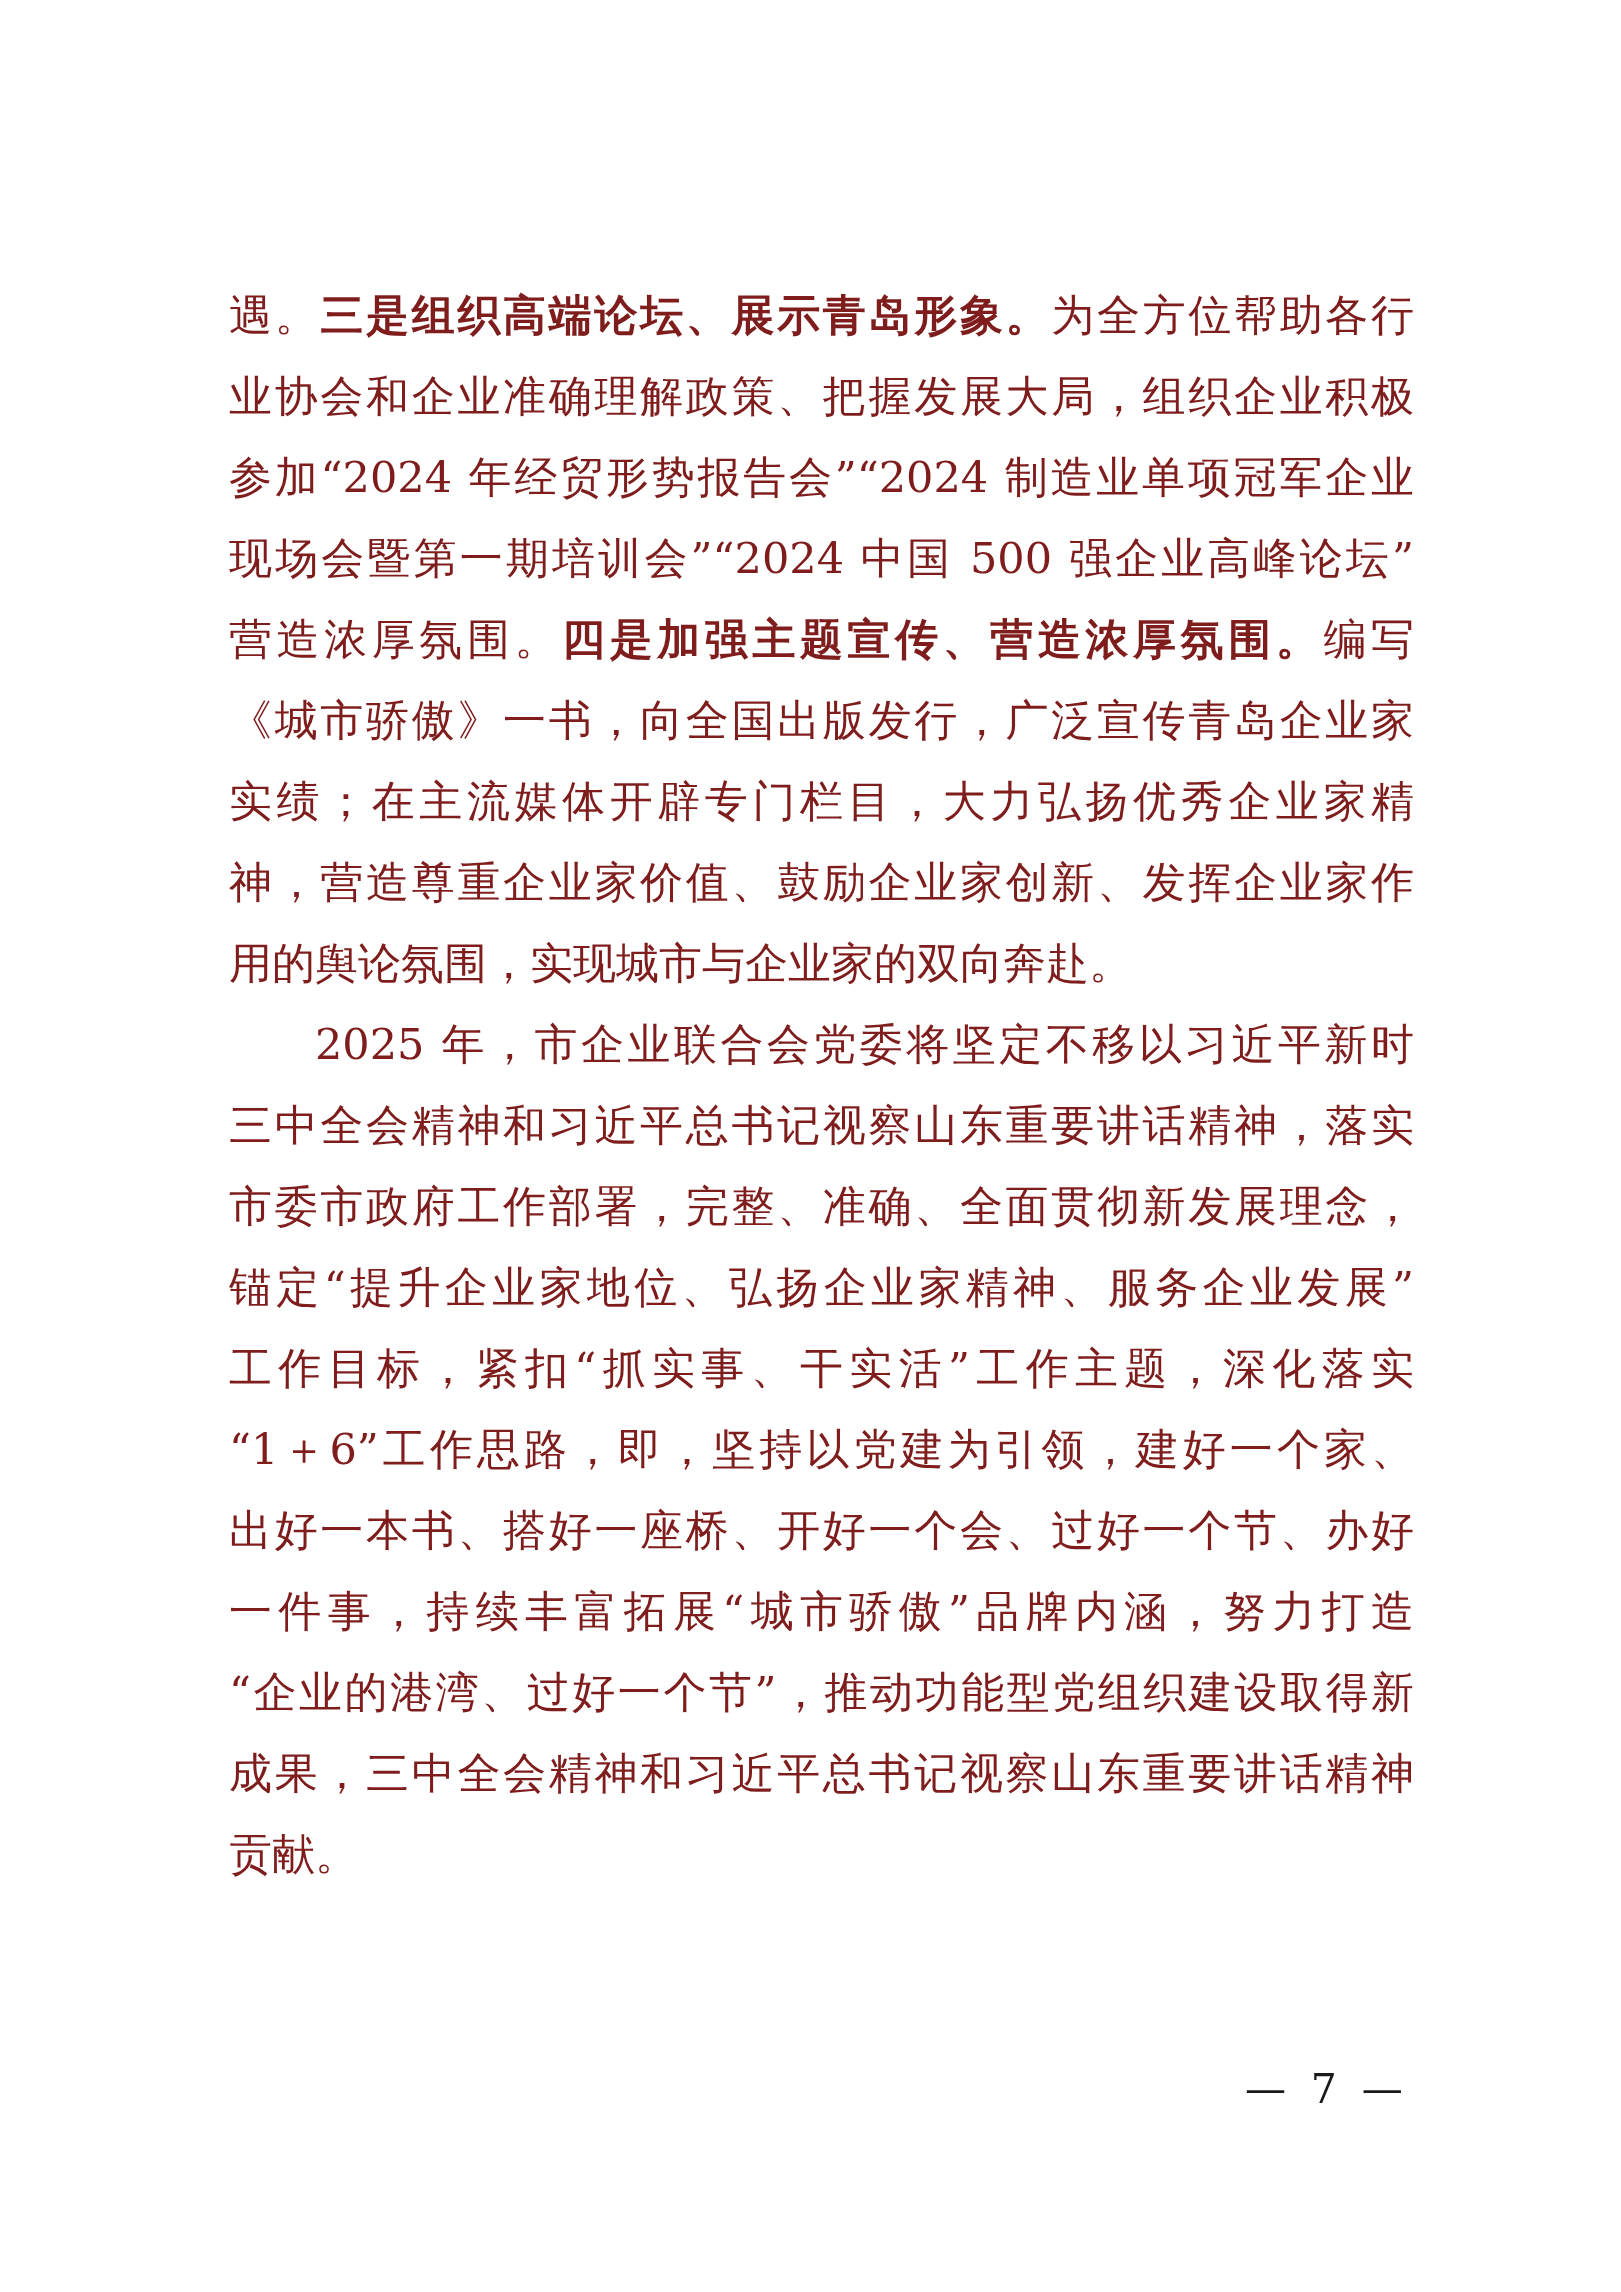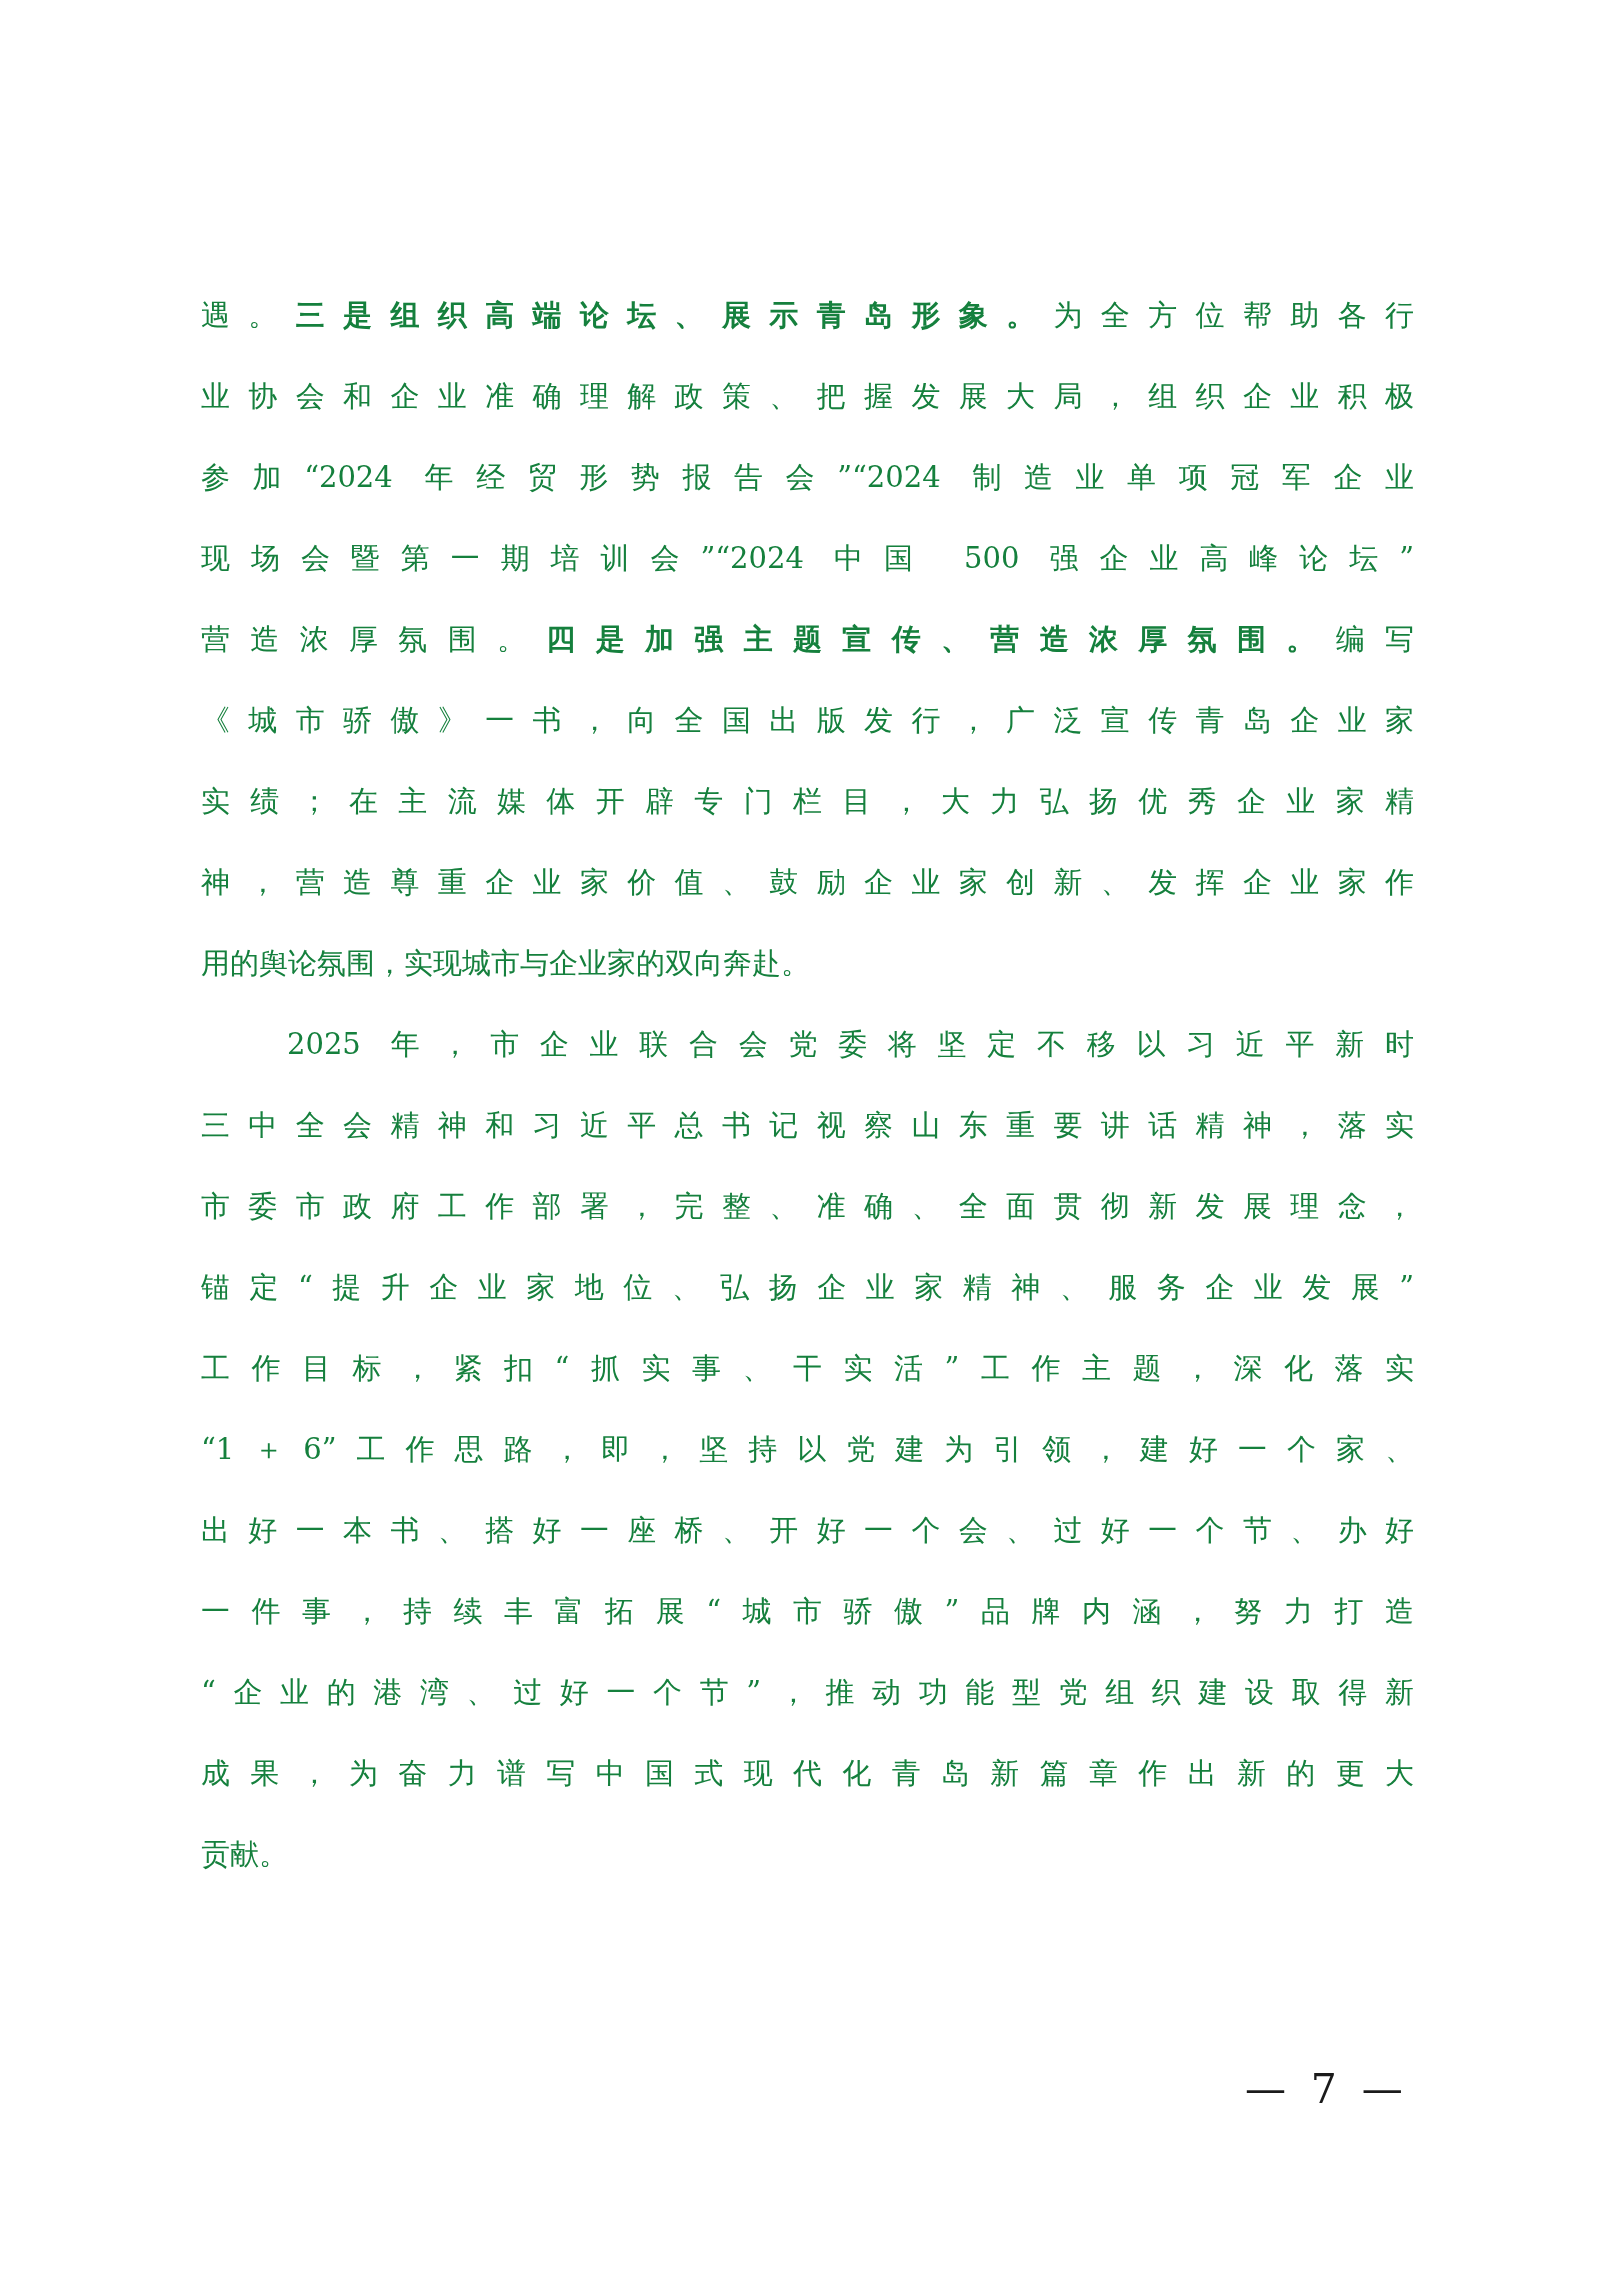--- a/index.html
+++ b/index.html
@@ -17,26 +17,27 @@
   }
   .text-block {
     position: absolute;
     left: 201px;
     top: 275px;
     width: 1213px;
   }
   .line {
     height: 81px;
     line-height: 81px;
-    font-size: 29px;
-    color: #15803d;
+    font-size: 43px;
+    color: #7f1d1d;
     text-align: justify;
     text-align-last: justify;
     letter-spacing: 0;
     white-space: normal;
+    margin-left: 28px;
   }
   .line.end {
     text-align: right;
     text-align-last: left;
   }
   .line.indent {
     text-indent: 86px;
   }
   .seg-bold {
     font-weight: 700;
@@ -69,18 +70,18 @@
       <div class="line end"><span class="seg">用的舆论氛围，实现城市与企业家的双向奔赴。</span></div>
       <div class="line indent"><span class="seg">2025 年，市企业联合会党委将坚定不移以习近平新时</span></div>
       <div class="line"><span class="seg">三中全会精神和习近平总书记视察山东重要讲话精神，落实</span></div>
       <div class="line"><span class="seg">市委市政府工作部署，完整、准确、全面贯彻新发展理念，</span></div>
       <div class="line"><span class="seg">锚定“提升企业家地位、弘扬企业家精神、服务企业发展”</span></div>
       <div class="line"><span class="seg">工作目标，紧扣“抓实事、干实活”工作主题，深化落实</span></div>
       <div class="line"><span class="seg">“1＋6”工作思路，即，坚持以党建为引领，建好一个家、</span></div>
       <div class="line"><span class="seg">出好一本书、搭好一座桥、开好一个会、过好一个节、办好</span></div>
       <div class="line"><span class="seg">一件事，持续丰富拓展“城市骄傲”品牌内涵，努力打造</span></div>
       <div class="line"><span class="seg">“企业的港湾、过好一个节”，推动功能型党组织建设取得新</span></div>
-      <div class="line"><span class="seg">成果，为奋力谱写中国式现代化青岛新篇章作出新的更大</span></div>
+      <div class="line"><span class="seg">成果，三中全会精神和习近平总书记视察山东重要讲话精神</span></div>
       <div class="line end"><span class="seg">贡献。</span></div>
     </div>
   <div class="page-number">— 7 —</div>
 </div>
 
 
 </body></html>

